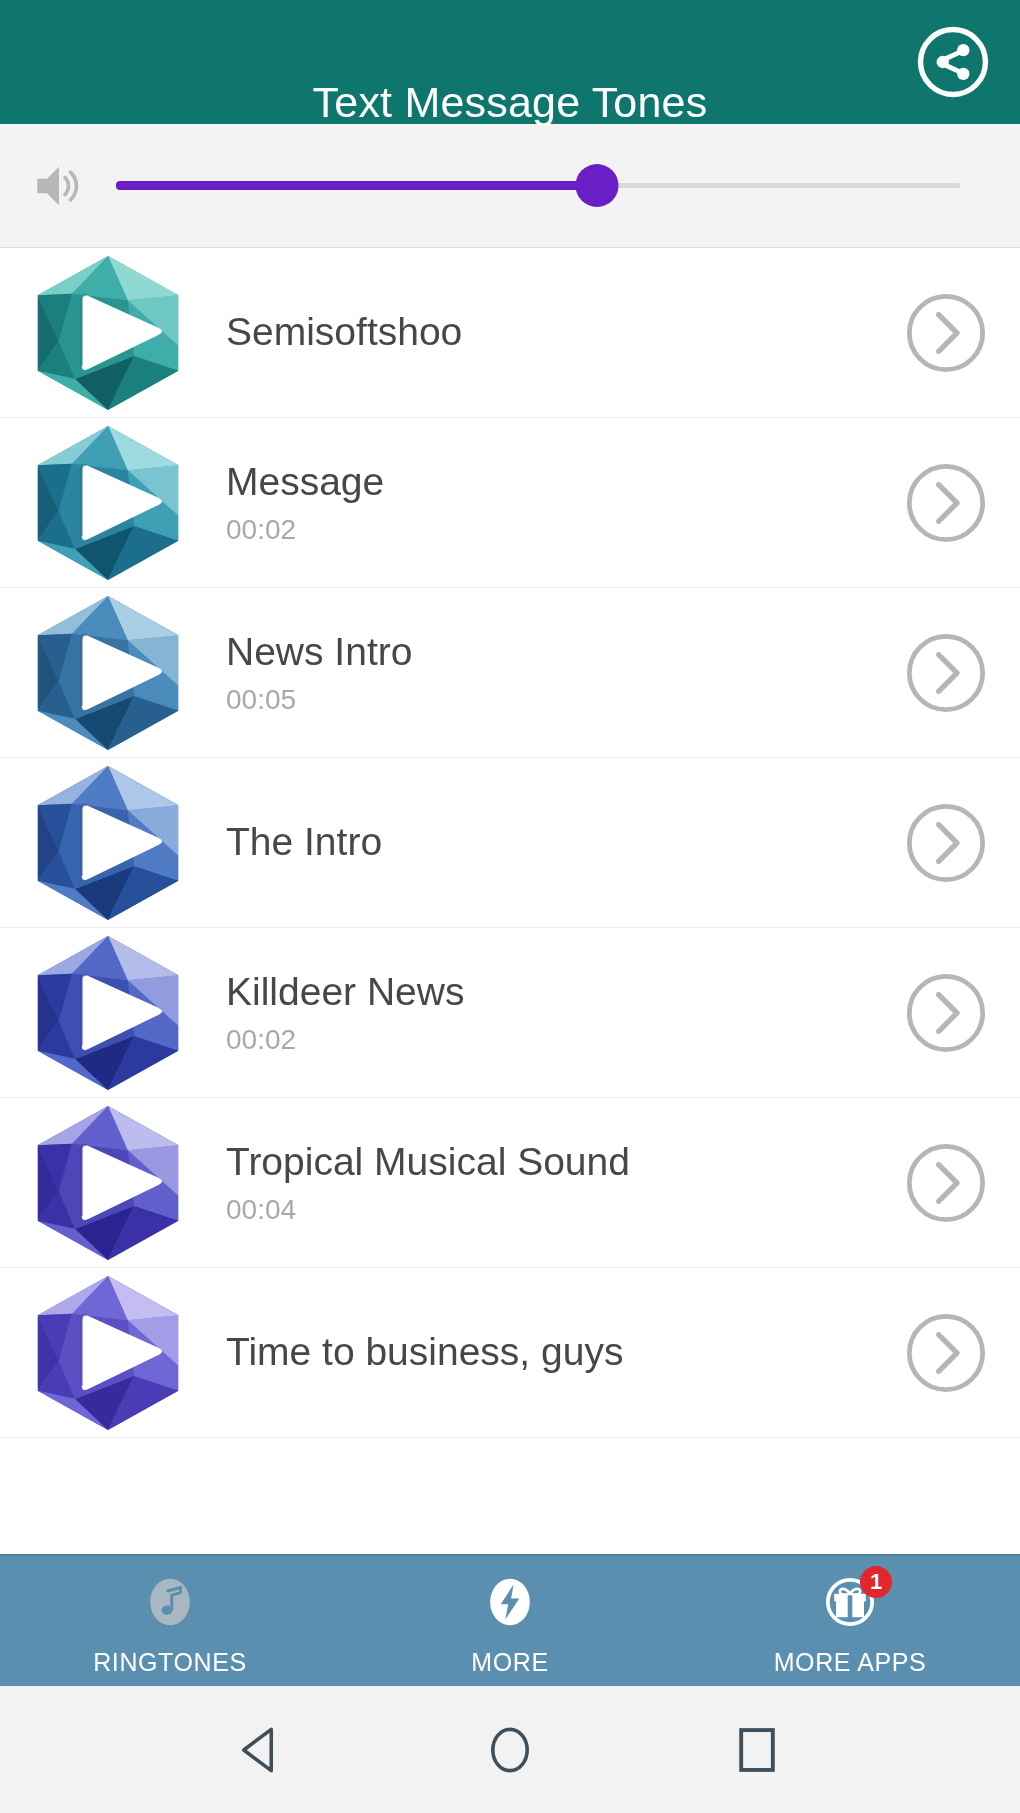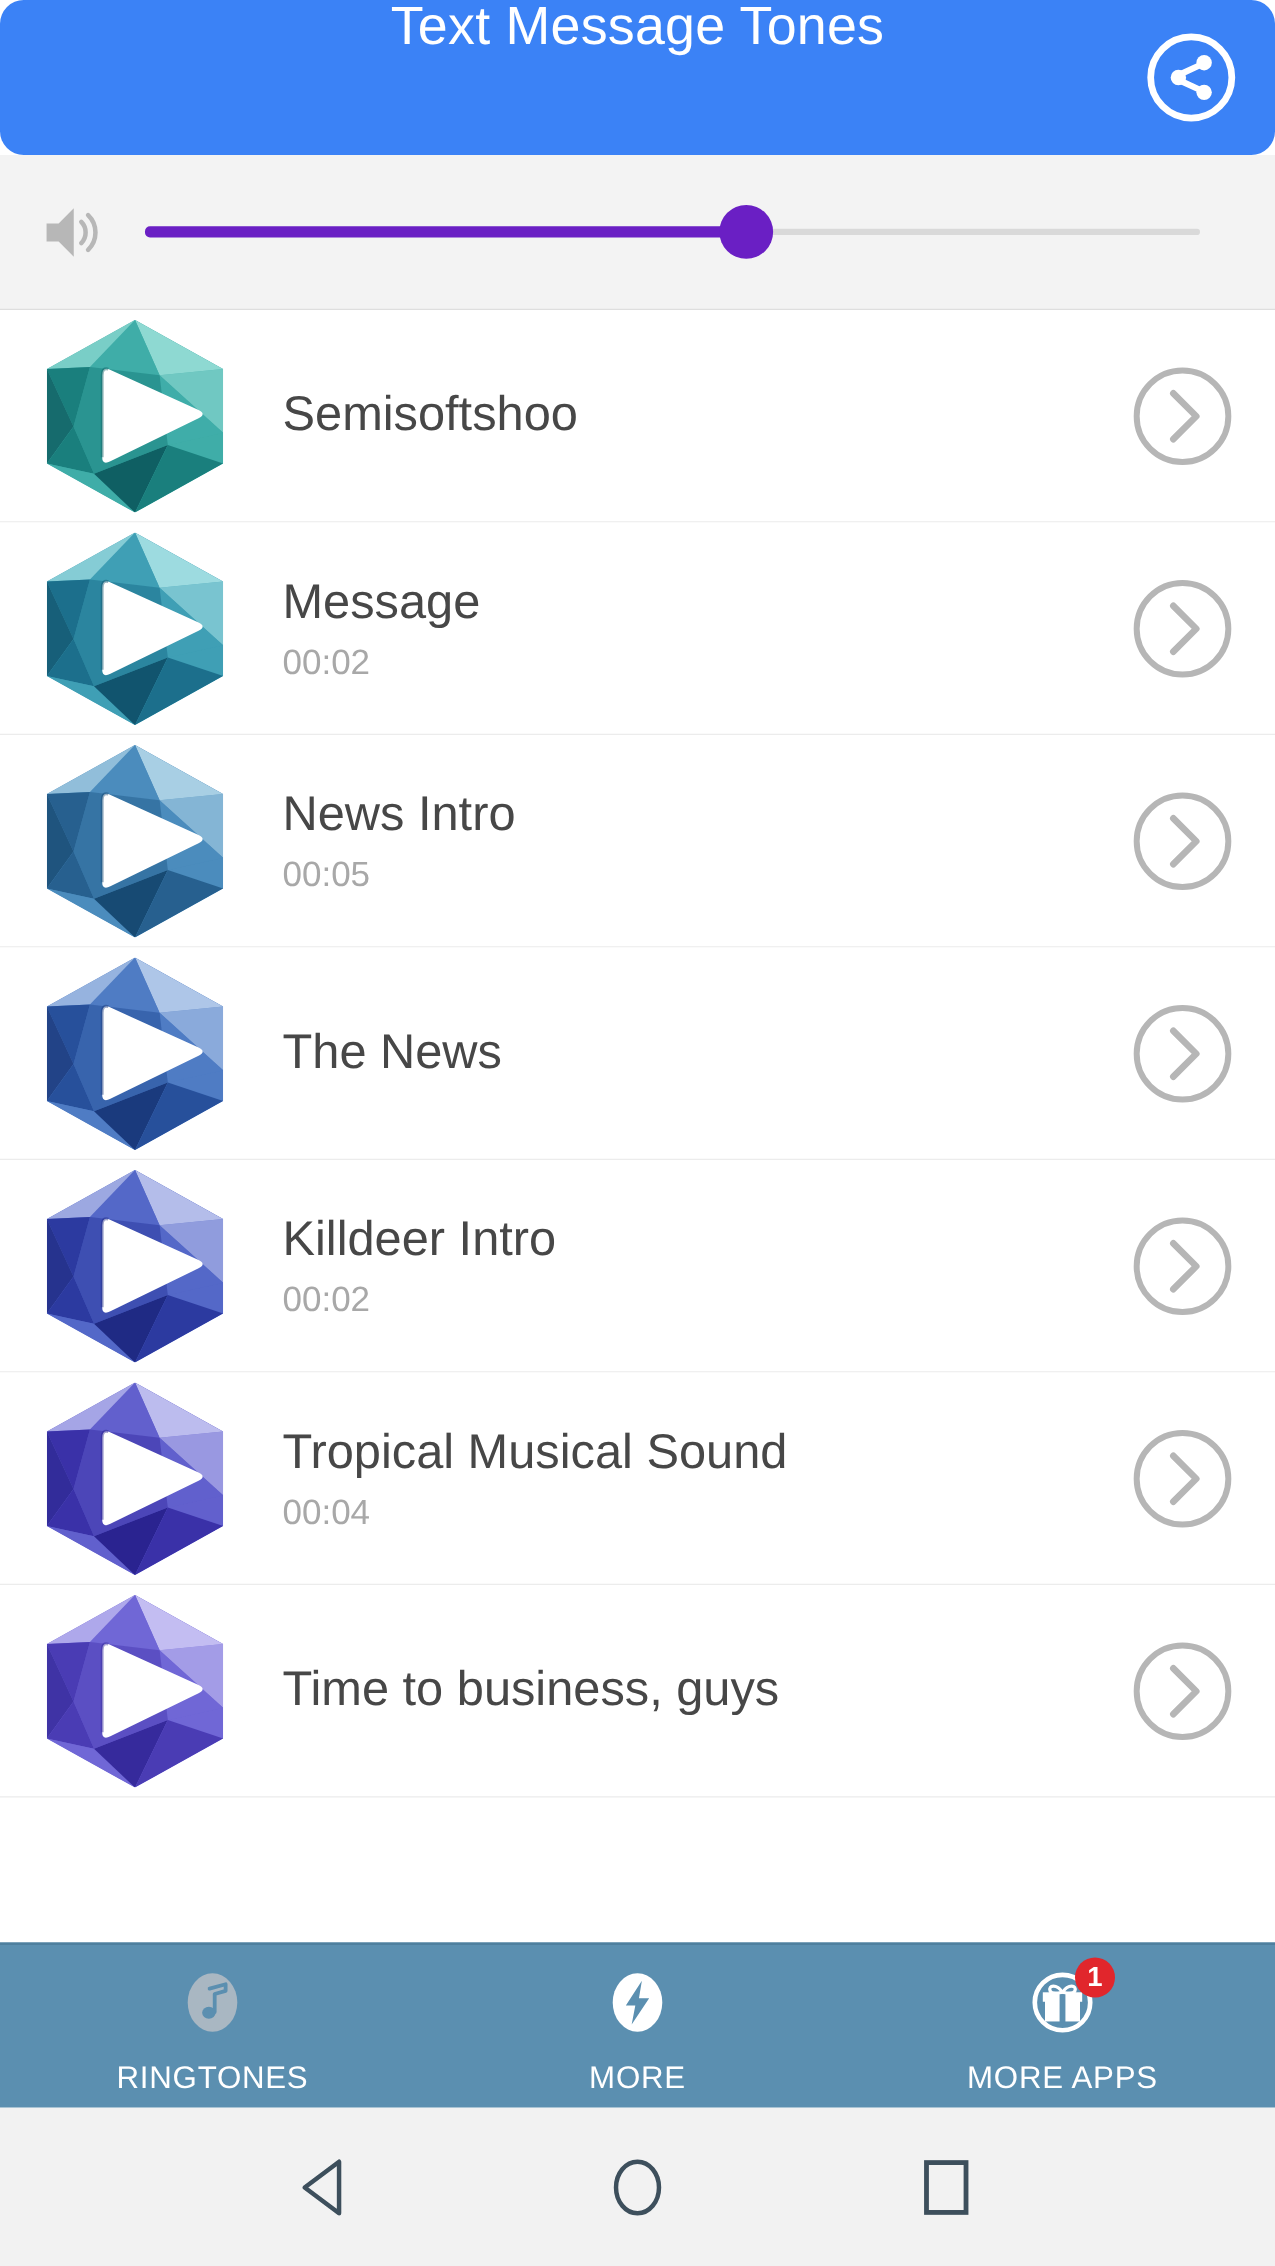--- a/index.html
+++ b/index.html
@@ -17,27 +17,26 @@
     width: 1020px;
     height: 1813px;
     background: #ffffff;
     display: flex;
     flex-direction: column;
   }
 
   
   .appbar {
     height: 124px;
-    background: #3b82f6;
+    background: #0f766e;
     flex: 0 0 124px;
     display: flex;
-    align-items: flex-start;
+    align-items: flex-end;
     justify-content: center;
     position: relative;
-    border-radius: 19px;
   }
   .appbar-title {
     color: #ffffff;
     font-size: 43px;
     font-weight: 400;
     letter-spacing: .2px;
     line-height: 1;
   }
   .share-btn {
     position: absolute;
@@ -400,21 +399,21 @@
       <polygon points="7,73 30,78 50,97" fill="#4f7cc4" opacity=".85"></polygon>
       <polygon points="30,78 66,64 50,97" fill="#1a3a7d"></polygon>
       <polygon points="50,97 66,64 93,73" fill="#27509b"></polygon>
       <polygon points="28,26 62,30 66,64 30,78 20,55" fill="#27509b" opacity=".55"></polygon>
       <path d="M37 27 Q34 26 34 30 L34 70 Q34 74 38 72 L81 51 Q85 49 81 47 Z" fill="#ffffff"></path>
       <path d="M37 27 Q34 26 34 30 L34 70" fill="none" stroke="#1a3a7d" stroke-width="1.4" opacity=".45"></path>
     </g>
   </svg>
         </div>
        <div class="tone-text">
-         <div class="tone-title">The News</div>
+         <div class="tone-title">The Intro</div>
        </div>
        <div class="tone-go">
   <svg width="88" height="88" viewBox="0 0 48 48">
     <circle cx="24" cy="24" r="20" fill="none" stroke="#b6b6b6" stroke-width="2.6"></circle>
     <path d="M20 14 L30 24 L20 34" fill="none" stroke="#b6b6b6" stroke-width="2.9" stroke-linecap="round" stroke-linejoin="round"></path>
   </svg>
         </div>
       </div>
       <div class="tone-row">
         <div class="tone-thumb">
@@ -438,21 +437,21 @@
       <polygon points="7,73 30,78 50,97" fill="#5468c8" opacity=".85"></polygon>
       <polygon points="30,78 66,64 50,97" fill="#1f2a84"></polygon>
       <polygon points="50,97 66,64 93,73" fill="#2c3aa0"></polygon>
       <polygon points="28,26 62,30 66,64 30,78 20,55" fill="#2c3aa0" opacity=".55"></polygon>
       <path d="M37 27 Q34 26 34 30 L34 70 Q34 74 38 72 L81 51 Q85 49 81 47 Z" fill="#ffffff"></path>
       <path d="M37 27 Q34 26 34 30 L34 70" fill="none" stroke="#1f2a84" stroke-width="1.4" opacity=".45"></path>
     </g>
   </svg>
         </div>
        <div class="tone-text">
-         <div class="tone-title">Killdeer Intro</div>
+         <div class="tone-title">Killdeer News</div>
          <div class="tone-dur">00:02</div>
        </div>
        <div class="tone-go">
   <svg width="88" height="88" viewBox="0 0 48 48">
     <circle cx="24" cy="24" r="20" fill="none" stroke="#b6b6b6" stroke-width="2.6"></circle>
     <path d="M20 14 L30 24 L20 34" fill="none" stroke="#b6b6b6" stroke-width="2.9" stroke-linecap="round" stroke-linejoin="round"></path>
   </svg>
         </div>
       </div>
       <div class="tone-row">

